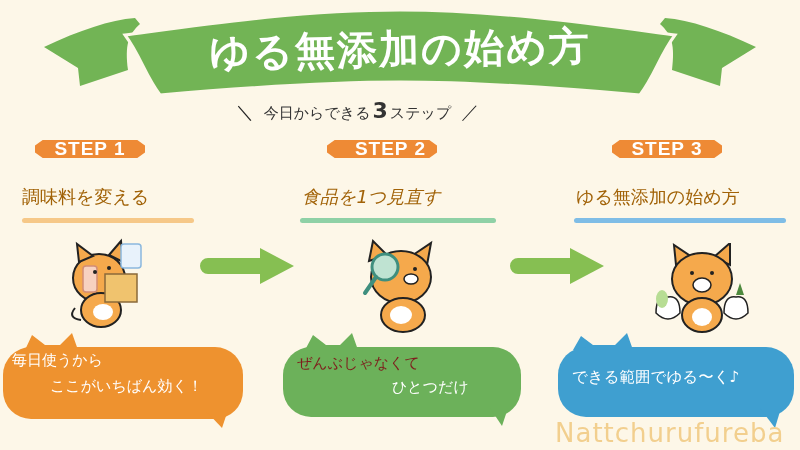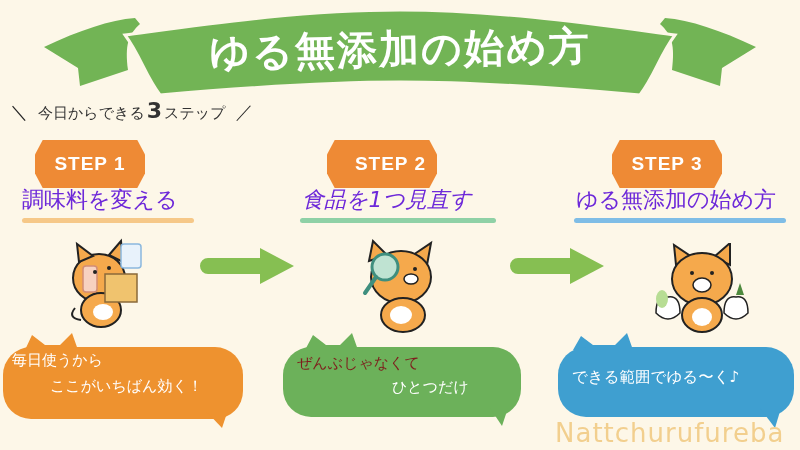--- a/index.html
+++ b/index.html
@@ -15,38 +15,38 @@
     
     .banner-svg { position: absolute; left: 0; top: 0; }
     .banner-title {
       position: absolute; left: 160px; top: 22px; width: 480px;
       text-align: center; color: #ffffff;
       font-size: 40px; font-weight: bold; letter-spacing: 2px;
       transform: rotate(-1deg);
     }
     .subtitle {
       position: absolute; left: 0; width: 715px; top: 98px;
-      font-size: 15px; color: #333;
+      text-align: center; font-size: 15px; color: #333;
     }
     .subtitle .slash { display: inline-block; font-size: 18px; margin: 0 10px; color: #222; }
     .subtitle .big { font-size: 22px; font-weight: bold; margin: 0 2px; }
 
     
     .step-badge {
-      position: absolute; width: 110px; height: 48px;
+      position: absolute; width: 110px; height: 18px;
       background: #ee8a35; color: #fff;
       font-family: "Liberation Sans", sans-serif;
       font-weight: bold; font-size: 19px; letter-spacing: 1px;
       display: flex; align-items: center; justify-content: center;
       clip-path: polygon(7% 0, 93% 0, 100% 30%, 100% 70%, 93% 100%, 7% 100%, 0 70%, 0 30%);
     }
 
     
     .step-title {
-      position: absolute; font-size: 22px; color: #6d28d9;
+      position: absolute; font-size: 18px; color: #a16207;
       white-space: nowrap;
     }
     .underline {
       position: absolute; height: 5px; border-radius: 3px;
     }
 
     
     .arrow { position: absolute; }
     .bubble-text { position: absolute; white-space: nowrap; }
 

